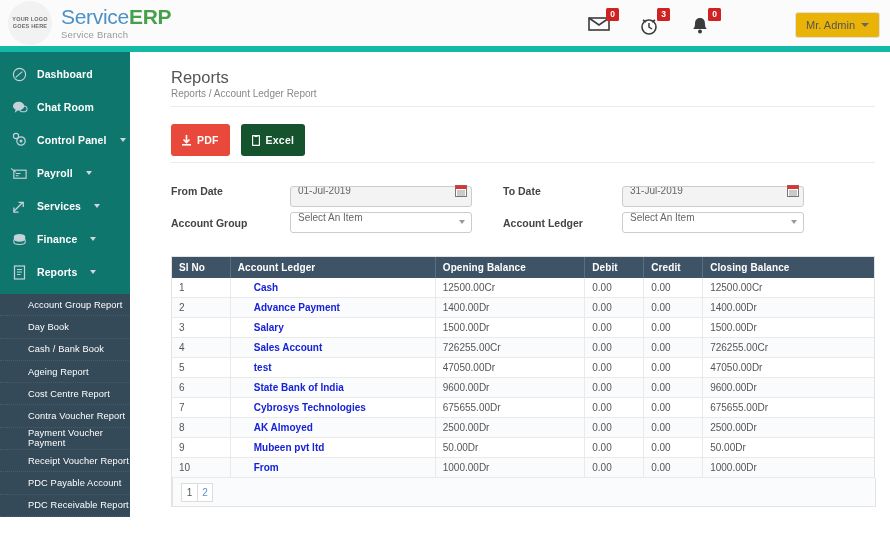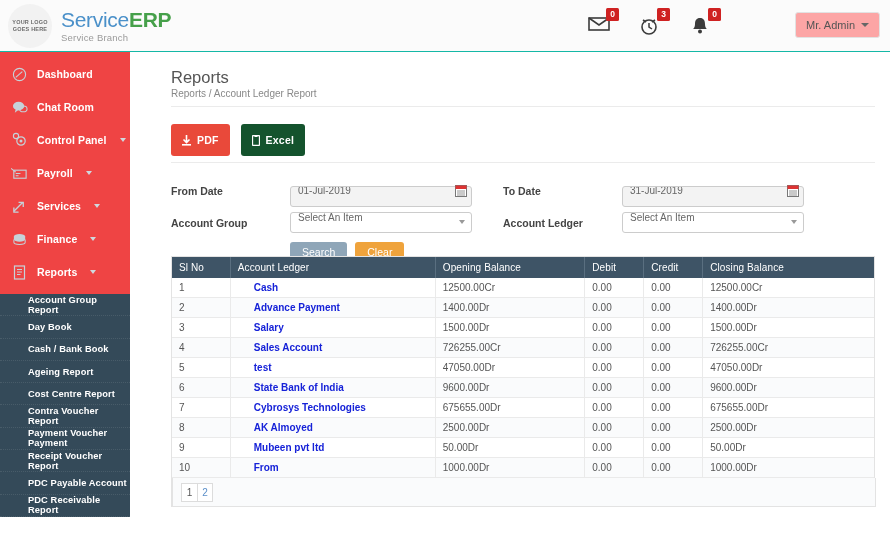--- a/index.html
+++ b/index.html
@@ -8,21 +8,21 @@
     width: 890px; height: 556px;
     background: #ffffff;
     font-family: "Liberation Sans", sans-serif;
     overflow: hidden;
   }
   .app { position: relative; width: 890px; height: 556px; background:#fff; }
 
   
   .topbar {
     position:absolute; left:0; top:0; width:890px; height:52px;
-    background:#fbfbfb; border-bottom:1px solid #14b8a6;
+    background:#fbfbfb; border-bottom:6px solid #14b8a6;
     display:flex; align-items:center;
   }
   .logo-circle {
     width:44px; height:44px; border-radius:50%; background:#f2f2f2;
     margin-left:8px; display:flex; flex-direction:column;
     align-items:center; justify-content:center; flex:none;
   }
   .logo-circle span { font-size:5.5px; font-weight:bold; color:#6b6b6b; letter-spacing:.2px; line-height:7px;}
   .brand { margin-left:9px; line-height:1; }
   .brand-top { font-size:21px; letter-spacing:-.3px; }
@@ -34,47 +34,47 @@
   .hdr-ico { position:relative; width:30px; height:30px; cursor:pointer; }
   .hdr-ico svg { position:absolute; left:0; top:7px; }
   .badge {
     position:absolute; right:-1px; top:-1px; min-width:13px; height:13px;
     background:#cf2222; color:#fff; font-size:8.5px; font-weight:bold;
     border-radius:1.5px; display:flex; align-items:center; justify-content:center;
     padding:0 2px; line-height:1;
   }
   .user-box {
     position:absolute; right:10px; top:12px; height:26px;
-    background:#fca5a5; border:1px solid #e2e2e2; border-radius:3px;
+    background:#eab308; border:1px solid #e2e2e2; border-radius:3px;
     display:flex; align-items:center; padding:0 10px; gap:6px; cursor:pointer;
   }
   .user-box span { font-size:11px; color:#555; }
   .caret { width:0;height:0;border-left:4px solid transparent;border-right:4px solid transparent;border-top:4px solid #666; }
 
   
   .sidebar {
     position:absolute; left:0; top:52px; width:130px; height:460px;
-    background:#ef4444;
+    background:#0f766e;
   }
   .nav-item {
     height:22px; display:flex; align-items:center; padding-left:11px;
     gap:9px; cursor:pointer; margin-top:0;
   }
   .nav-pad { height:11px; }
   .nav-label { color:#ffffff; font-size:10.5px; font-weight:bold; letter-spacing:.1px;}
   .nav-ico { width:17px; height:15px; flex:none; display:flex; align-items:center; justify-content:center;}
   .nav-caret { width:0;height:0;border-left:3.5px solid transparent;border-right:3.5px solid transparent;border-top:4px solid #cfd8de; margin-left:4px;}
 
   .submenu { background:#344a59; }
   .sub-item {
     position:relative; height:22.3px; display:flex; align-items:center;
     padding-left:28px; cursor:pointer;
     border-bottom:1px dotted rgba(255,255,255,.10);
   }
-  .sub-item span { color:#fff; font-size:9.3px; font-weight:bold; letter-spacing:.1px;}
+  .sub-item span { color:#fff; font-size:9.3px; font-weight:normal; letter-spacing:.1px;}
   .sub-item.active { background:#a60c0c; border-bottom:1px dotted rgba(255,255,255,.18); }
   .sub-item.active:after {
     content:""; position:absolute; right:0; top:50%; transform:translateY(-50%);
     width:0;height:0;border-top:8px solid transparent;border-bottom:8px solid transparent;
     border-right:8px solid #ffffff;
   }
 
   
   .content { position:absolute; left:152px; top:52px; width:738px; height:504px; background:#fff; }
   .page-title { position:absolute; left:19px; top:16px; font-size:16.5px; color:#555; font-weight:normal;}
@@ -114,21 +114,21 @@
   .act-row { display:flex; gap:8px; margin-left:119px; margin-top:3px; }
   .sbtn { height:20px; border:none; border-radius:3px; padding:0 12px;
           font-size:10.5px; color:#fff; cursor:pointer; font-family:"Liberation Sans", sans-serif;}
   .sbtn-search { background:#8fa6b8; }
   .sbtn-clear { background:#efa33c; }
 
   
   .tbl-wrap { position:absolute; left:19px; top:204px; width:704px; border:1px solid #e3e3e3; border-bottom:none;}
   table { width:100%; border-collapse:collapse; table-layout:fixed; }
   thead th {
-    background:#3e5466; color:#fff; font-size:10px; font-weight:normal;
+    background:#3e5466; color:#fff; font-size:10px; font-weight:bold;
     text-align:left; padding:5px 7px; height:19px;
     border-right:1px solid #5a6f80; letter-spacing:.1px;
   }
   thead th:last-child { border-right:none; }
   tbody td {
     font-size:10px; color:#555; padding:4px 7px; height:19.3px;
     border-right:1px solid #eaeaea; border-bottom:1px solid #eaeaea;
     overflow:hidden; white-space:nowrap;
   }
   tbody td:last-child { border-right:none; }
@@ -369,24 +369,20 @@
           <i class="sel-caret"></i>
         </div>
         <div class="gap"></div>
         <div class="flabel">Account Ledger</div>
         <div class="fctl">
           <div class="sel">Select An Item</div>
           <i class="sel-caret"></i>
         </div>
       </div>
 
-      <div class="act-row">
-        <button class="sbtn sbtn-search">Search</button>
-        <button class="sbtn sbtn-clear">Clear</button>
-      </div>
     </div>
 
     <div class="tbl-wrap">
       <table>
         <colgroup>
           <col style="width:8.3%">
             <col style="width:29.2%">
             <col style="width:21.3%">
           <col style="width:8.4%">
             <col style="width:8.4%">

